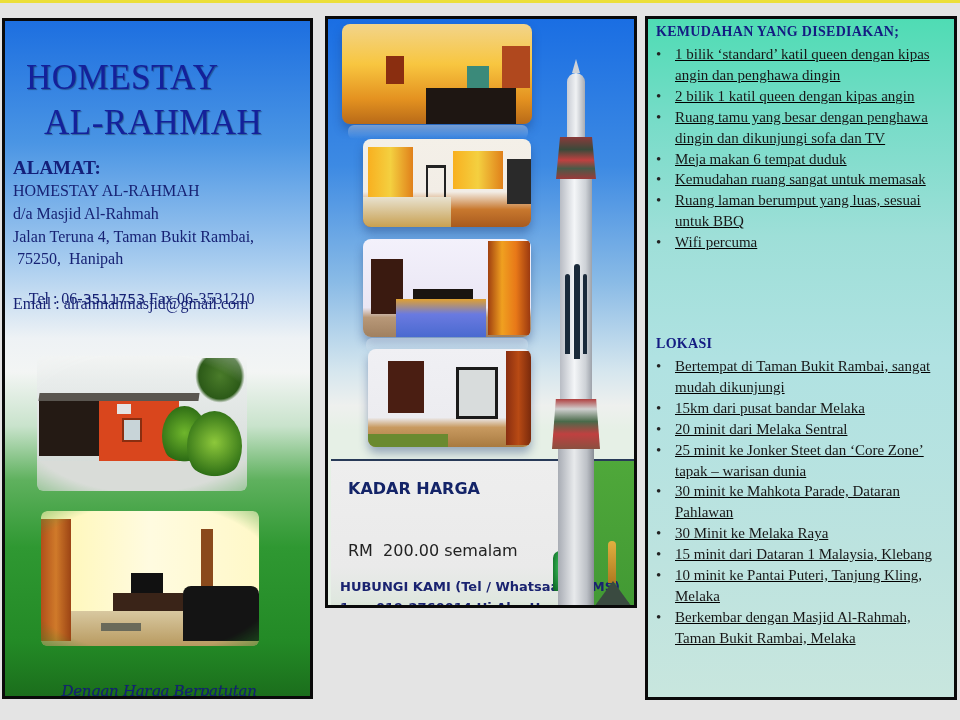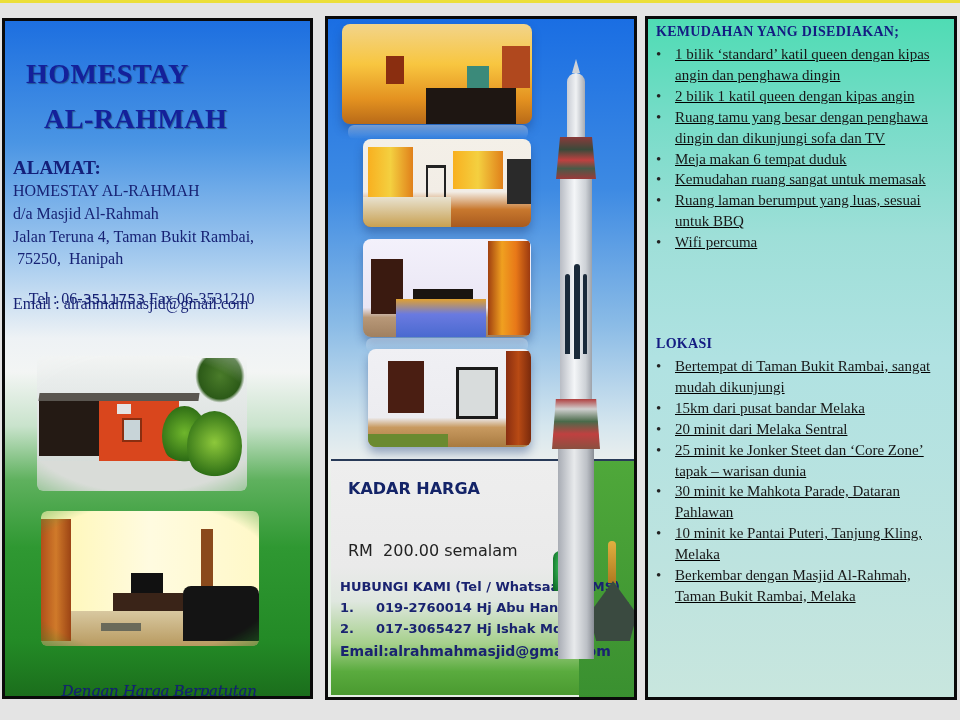--- a/index.html
+++ b/index.html
@@ -17,22 +17,22 @@
     position: absolute;
     border: 3px solid #0a0a0a;
     overflow: hidden;
   }
   
   #left {
     left: 2px; top: 18px; width: 311px; height: 681px;
     background: linear-gradient(to bottom, #1d6fe0 0%, #4a95e4 18%, #a9cdef 36%, #eef2f5 47%, #f3f5f4 52%, #c9e3cc 60%, #5fb15e 68%, #2f9832 78%, #238a26 92%, #1b6e1c 100%);
   }
   .title {
-    position: absolute; color: #14209a; font-weight: bold;
-    font-family: "Liberation Serif", serif; font-size: 28px;
+    position: absolute; color: #14209a; font-weight: normal;
+    font-family: "Liberation Serif", serif; font-size: 35px;
     text-shadow: 1px 1px 1px rgba(0,0,0,0.35);
     letter-spacing: 0.5px;
   }
   #title1 { left: 21px; top: 37px; }
   #title2 { left: 39px; top: 82px; }
   .addr-label {
     position: absolute; left: 8px; top: 136px;
     color: #14207a; font-weight: bold; font-size: 19px;
   }
   .addr-line {
@@ -80,21 +80,21 @@
     position: absolute; left: -6px; width: 320px; text-align: center;
     color: #13207a; font-style: italic; font-family: "DejaVu Serif", serif;
     font-size: 15px; letter-spacing: -0.3px; line-height: 21px;
     text-shadow: 0 0 1px rgba(0,0,0,0.3);
   }
   #tagline1 { top: 638px; }
   #tagline2 { top: 660px; }
 
   
   #middle {
-    left: 325px; top: 16px; width: 312px; height: 684px;
+    left: 325px; top: 16px; width: 312px; height: 592px;
     background: linear-gradient(to bottom, #1a6ee3 0%, #3d8ae3 25%, #8abbe6 45%, #d5e6ee 60%, #eef0ee 66%, #e6f0e6 70%);
   }
   .room {
     position: absolute; border-radius: 8px; overflow: hidden;
     box-shadow: 0 6px 10px rgba(30,60,120,0.4);
   }
   #room1 {
     left: 14px; top: 5px; width: 190px; height: 100px;
     background: linear-gradient(to bottom, #f2d48a 0%, #f8c640 40%, #e49220 75%, #b86a18 100%);
   }
@@ -310,16 +310,18 @@
     <li>Wifi percuma</li>
   </ul>
 
   <div class="sec-title" style="top:317px">LOKASI</div>
   <ul class="bullets" style="top:337px">
     <li>Bertempat di Taman  Bukit Rambai, sangat mudah  dikunjungi</li>
     <li>15km dari pusat bandar  Melaka</li>
     <li>20 minit dari Melaka Sentral</li>
     <li>25 minit ke Jonker Steet dan ‘Core Zone’     tapak – warisan  dunia</li>
     <li>30 minit ke Mahkota  Parade, Dataran Pahlawan</li>
+    <li>30 Minit ke  Melaka  Raya</li>
+    <li>15 minit dari Dataran  1 Malaysia, Klebang</li>
     <li>10 minit ke Pantai  Puteri, Tanjung Kling, Melaka</li>
     <li>Berkembar  dengan  Masjid Al-Rahmah,  Taman  Bukit Rambai,  Melaka</li>
   </ul>
 </div>
 
 </body></html>

